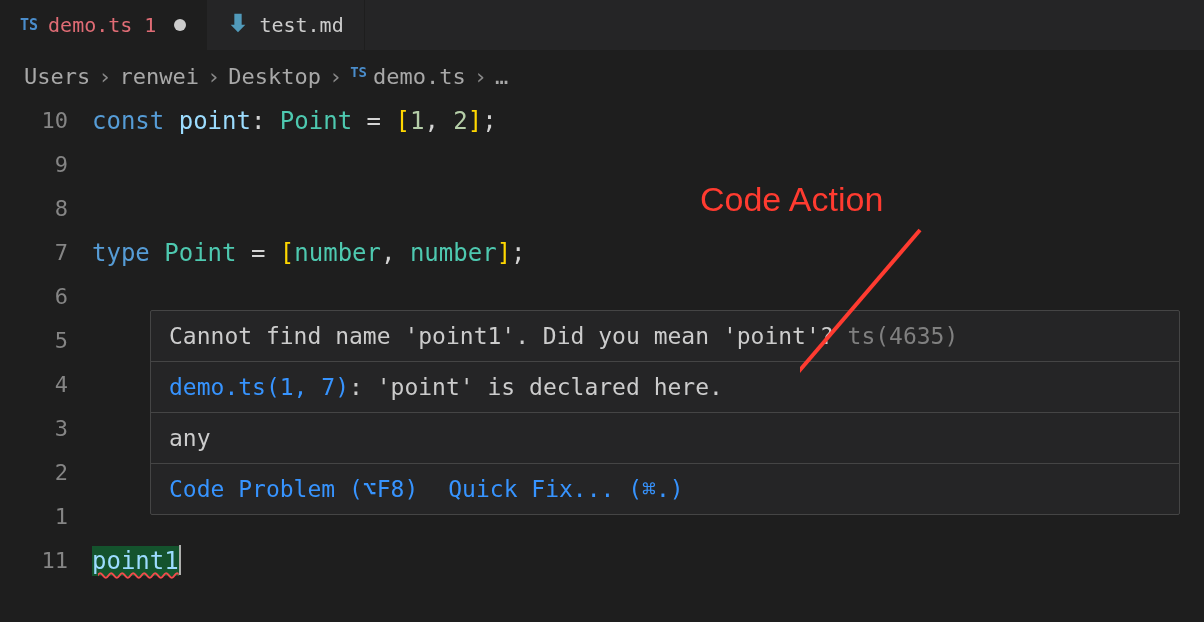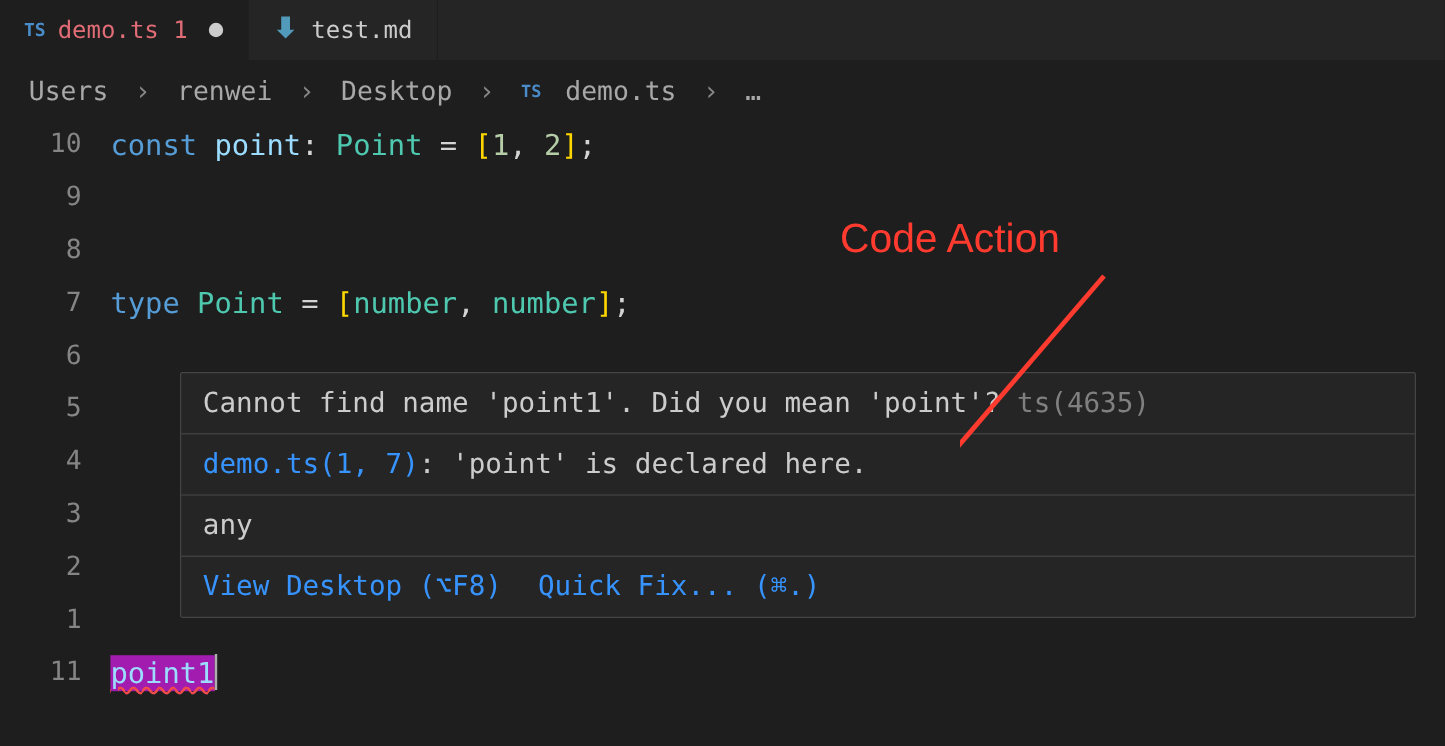--- a/index.html
+++ b/index.html
@@ -58,25 +58,24 @@
       height: 22px;
       fill: #519aba;
     }
     .tab-name {
       color: #cccccc;
     }
     
     
     .breadcrumb {
       display: flex;
-      align-items: center;
       padding: 14px 24px 10px 24px;
       font-size: 22px;
       color: #a0a0a0;
-      gap: 20px;
+      gap: 6px;
     }
     .breadcrumb .sep {
       color: #888;
       margin: 0 2px;
     }
     .breadcrumb .crumb {
       color: #a8a8a8;
     }
     .breadcrumb .ts-badge {
       font-size: 14px;
@@ -117,21 +116,21 @@
     .bracket { color: #ffd700; }
     .number { color: #b5cea8; }
     .kw-number { color: #4ec9b0; }
     
     .error-squiggle {
       text-decoration: underline wavy #f14c4c;
       text-decoration-thickness: 2px;
       text-underline-offset: 3px;
     }
     .selected-bg {
-      background: #a21caf;
+      background: #14532d;
       padding: 1px 0;
     }
     .cursor {
       display: inline-block;
       width: 2px;
       height: 30px;
       background: #aeafad;
       vertical-align: middle;
       margin-bottom: 4px;
     }
@@ -287,21 +286,21 @@
     <span> </span>
     <span class="tooltip-error-code">ts(4635)</span>
   </div>
   <div class="tooltip-section">
     <span class="tooltip-link">demo.ts(1, 7)</span><span class="tooltip-declared">: 'point' is declared here.</span>
   </div>
   <div class="tooltip-section">
     <span class="tooltip-any">any</span>
   </div>
   <div class="tooltip-actions">
-    <span class="tooltip-action">View Desktop (⌥F8)</span>
+    <span class="tooltip-action">Code Problem (⌥F8)</span>
     <span class="tooltip-action">Quick Fix... (⌘.)</span>
   </div>
 </div>
 
 <div class="annotation">
   <div class="annotation-text">Code Action</div>
   <svg class="annotation-arrow" width="300" height="320">
     <defs>
       <marker id="arrowhead" markerWidth="10" markerHeight="10" refX="2" refY="3" orient="auto">
         <polygon points="0 0, 8 3, 0 6" fill="#ff3b30"></polygon>

